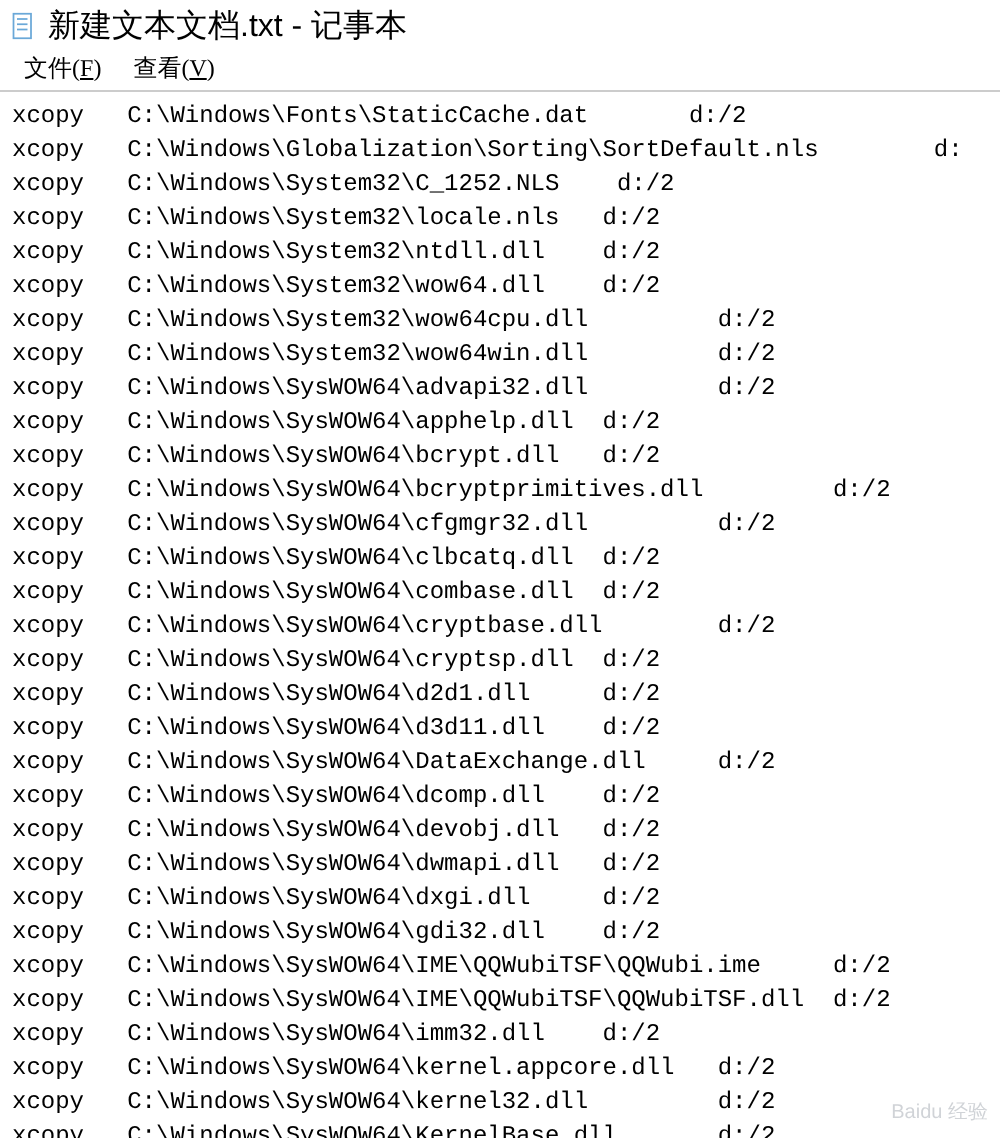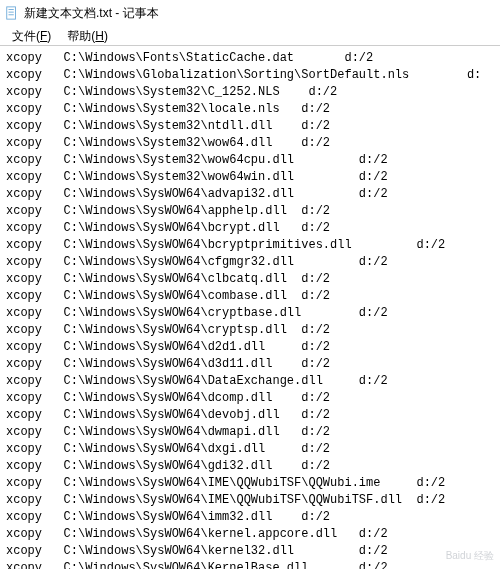--- a/index.html
+++ b/index.html
@@ -10,39 +10,40 @@
     font-family: "Microsoft YaHei", "SimSun", sans-serif;
     overflow: hidden;
     position: relative;
   }
   .titlebar {
     height: 26px;
     background: #fff;
     display: flex;
     align-items: center;
     padding-left: 4px;
-    font-size: 12px;
+    font-size: 16px;
     color: #000;
   }
   .titlebar .icon {
     width: 16px;
     height: 16px;
     margin-right: 4px;
     display: inline-flex;
     align-items: center;
     justify-content: center;
   }
   .titlebar .icon svg { width: 14px; height: 14px; }
   .menubar {
     height: 20px;
     display: flex;
-    align-items: flex-start;
+    align-items: flex-end;
     padding-left: 4px;
     font-size: 12px;
     border-bottom: 1px solid #ccc;
+    font-family: Liberation Serif, serif;
   }
   .menubar .menu-item {
     padding: 2px 8px;
     cursor: default;
   }
   .menubar .menu-item u { text-decoration: underline; }
   .content {
     padding: 4px 6px;
     font-family: "Courier New", Consolas, monospace;
     font-size: 12px;
@@ -72,18 +73,18 @@
         <line x1="4" y1="4" x2="10" y2="4" stroke="#6aa8d8"></line>
         <line x1="4" y1="7" x2="10" y2="7" stroke="#6aa8d8"></line>
         <line x1="4" y1="10" x2="10" y2="10" stroke="#6aa8d8"></line>
       </svg>
   </span>
   <span>新建文本文档.txt - 记事本</span>
 </div>
 
 <div class="menubar">
   <span class="menu-item"><span>文件</span>(<u>F</u>)</span>
-  <span class="menu-item"><span>帮助</span>(<u>H</u>)</span>
+  <span class="menu-item"><span>查看</span>(<u>V</u>)</span>
 </div>
 
 <div class="content" id="content"><span class="line">xcopy   C:\Windows\Fonts\StaticCache.dat       d:/2</span><span class="line">xcopy   C:\Windows\Globalization\Sorting\SortDefault.nls        d:</span><span class="line">xcopy   C:\Windows\System32\C_1252.NLS    d:/2</span><span class="line">xcopy   C:\Windows\System32\locale.nls   d:/2</span><span class="line">xcopy   C:\Windows\System32\ntdll.dll    d:/2</span><span class="line">xcopy   C:\Windows\System32\wow64.dll    d:/2</span><span class="line">xcopy   C:\Windows\System32\wow64cpu.dll         d:/2</span><span class="line">xcopy   C:\Windows\System32\wow64win.dll         d:/2</span><span class="line">xcopy   C:\Windows\SysWOW64\advapi32.dll         d:/2</span><span class="line">xcopy   C:\Windows\SysWOW64\apphelp.dll  d:/2</span><span class="line">xcopy   C:\Windows\SysWOW64\bcrypt.dll   d:/2</span><span class="line">xcopy   C:\Windows\SysWOW64\bcryptprimitives.dll         d:/2</span><span class="line">xcopy   C:\Windows\SysWOW64\cfgmgr32.dll         d:/2</span><span class="line">xcopy   C:\Windows\SysWOW64\clbcatq.dll  d:/2</span><span class="line">xcopy   C:\Windows\SysWOW64\combase.dll  d:/2</span><span class="line">xcopy   C:\Windows\SysWOW64\cryptbase.dll        d:/2</span><span class="line">xcopy   C:\Windows\SysWOW64\cryptsp.dll  d:/2</span><span class="line">xcopy   C:\Windows\SysWOW64\d2d1.dll     d:/2</span><span class="line">xcopy   C:\Windows\SysWOW64\d3d11.dll    d:/2</span><span class="line">xcopy   C:\Windows\SysWOW64\DataExchange.dll     d:/2</span><span class="line">xcopy   C:\Windows\SysWOW64\dcomp.dll    d:/2</span><span class="line">xcopy   C:\Windows\SysWOW64\devobj.dll   d:/2</span><span class="line">xcopy   C:\Windows\SysWOW64\dwmapi.dll   d:/2</span><span class="line">xcopy   C:\Windows\SysWOW64\dxgi.dll     d:/2</span><span class="line">xcopy   C:\Windows\SysWOW64\gdi32.dll    d:/2</span><span class="line">xcopy   C:\Windows\SysWOW64\IME\QQWubiTSF\QQWubi.ime     d:/2</span><span class="line">xcopy   C:\Windows\SysWOW64\IME\QQWubiTSF\QQWubiTSF.dll  d:/2</span><span class="line">xcopy   C:\Windows\SysWOW64\imm32.dll    d:/2</span><span class="line">xcopy   C:\Windows\SysWOW64\kernel.appcore.dll   d:/2</span><span class="line">xcopy   C:\Windows\SysWOW64\kernel32.dll         d:/2</span><span class="line">xcopy   C:\Windows\SysWOW64\KernelBase.dll       d:/2</span></div>
 
 <div class="watermark">Baidu 经验</div>
 
 </body></html>

